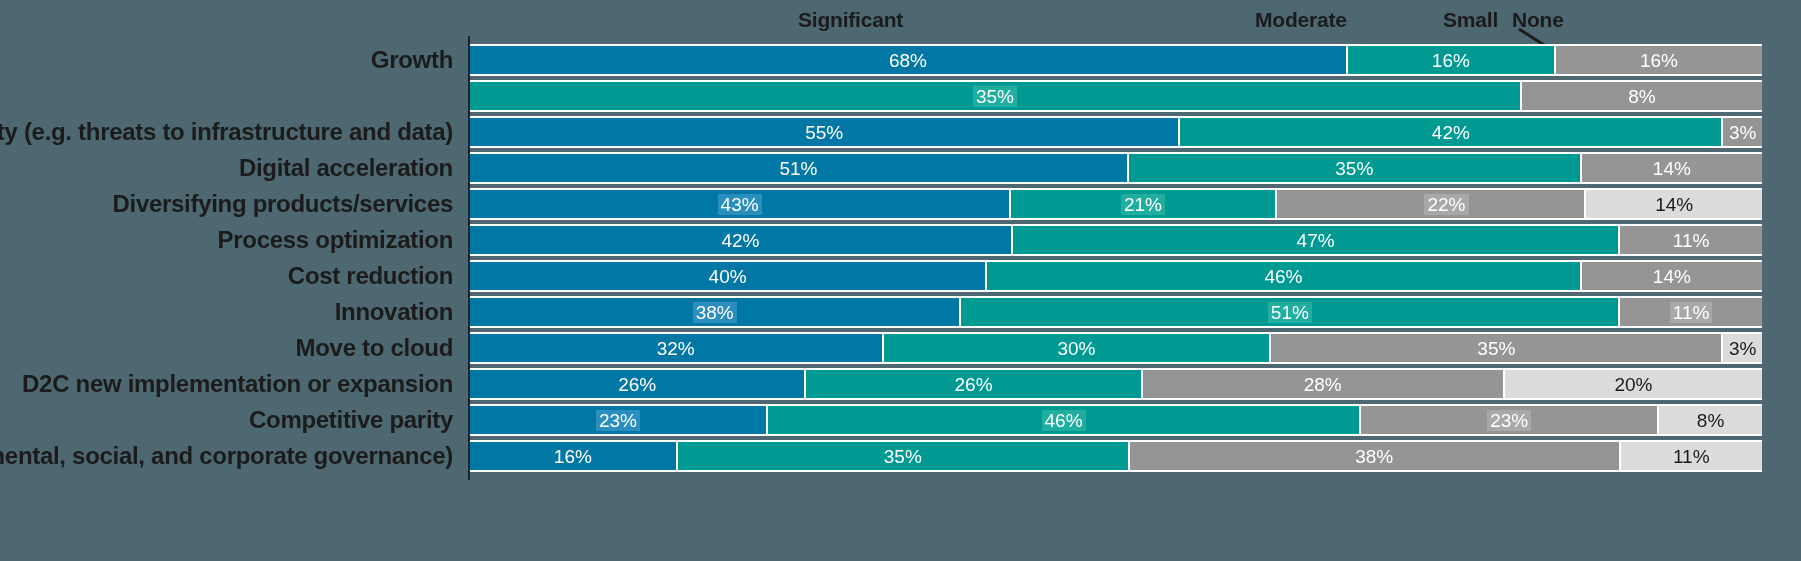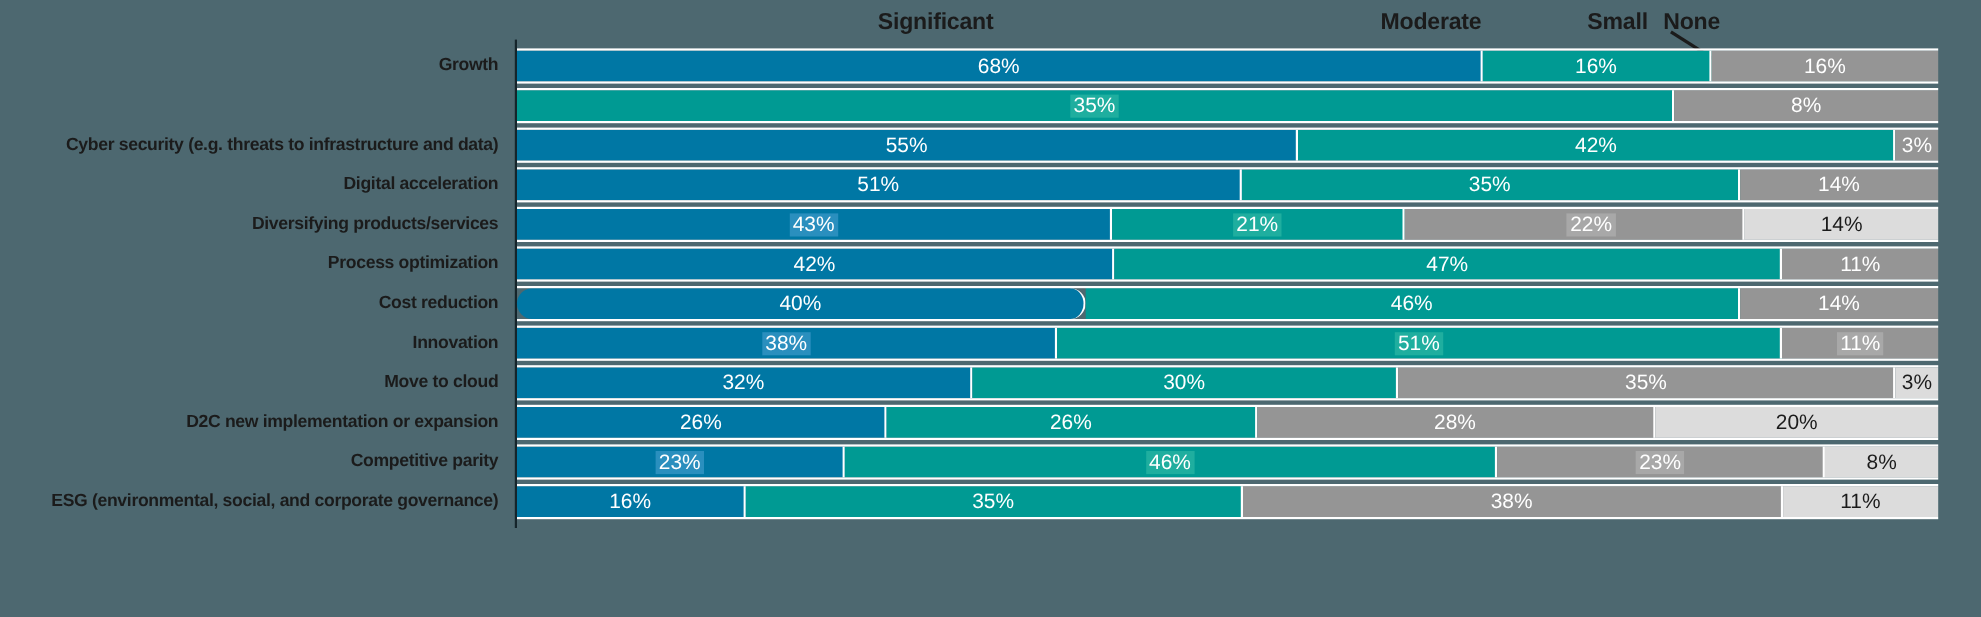--- a/index.html
+++ b/index.html
@@ -91,21 +91,21 @@
   }
   .bar::before{top:-2px;}
   .bar::after{bottom:-2px;}
 
   
   .cat{
     position:absolute;
     right:1348px;
     height:36px;
     line-height:36px;
-    font-size:16px;
+    font-size:24px;
     font-weight:700;
     color:#1b1b1b;
     white-space:nowrap;
     text-align:right;
     letter-spacing:-0.3px;
   }
 
   
   .val.hl{
     background:var(--hl,#2a8fbe);
@@ -203,21 +203,21 @@
           <div class="seg" style="flex: 47 0 0px; background: rgb(0, 154, 147);">
             <span class="val" style="color: rgb(255, 255, 255);">47%</span>
           </div>
           <div class="seg" style="flex: 11 0 0px; background: rgb(149, 149, 149); border-right: none;">
             <span class="val" style="color: rgb(255, 255, 255);">11%</span>
           </div>
         </div>
       </div>
       <div class="row" style="top: 216px;">
         <div class="bar">
-          <div class="seg" style="flex: 40 0 0px; background: rgb(0, 119, 164); border-radius: 14px;">
+          <div class="seg" style="flex: 40 0 0px; background: rgb(0, 119, 164);">
             <span class="val" style="color: rgb(255, 255, 255);">40%</span>
           </div>
           <div class="seg" style="flex: 46 0 0px; background: rgb(0, 154, 147);">
             <span class="val" style="color: rgb(255, 255, 255);">46%</span>
           </div>
           <div class="seg" style="flex: 14 0 0px; background: rgb(149, 149, 149); border-right: none;">
             <span class="val" style="color: rgb(255, 255, 255);">14%</span>
           </div>
         </div>
       </div>

